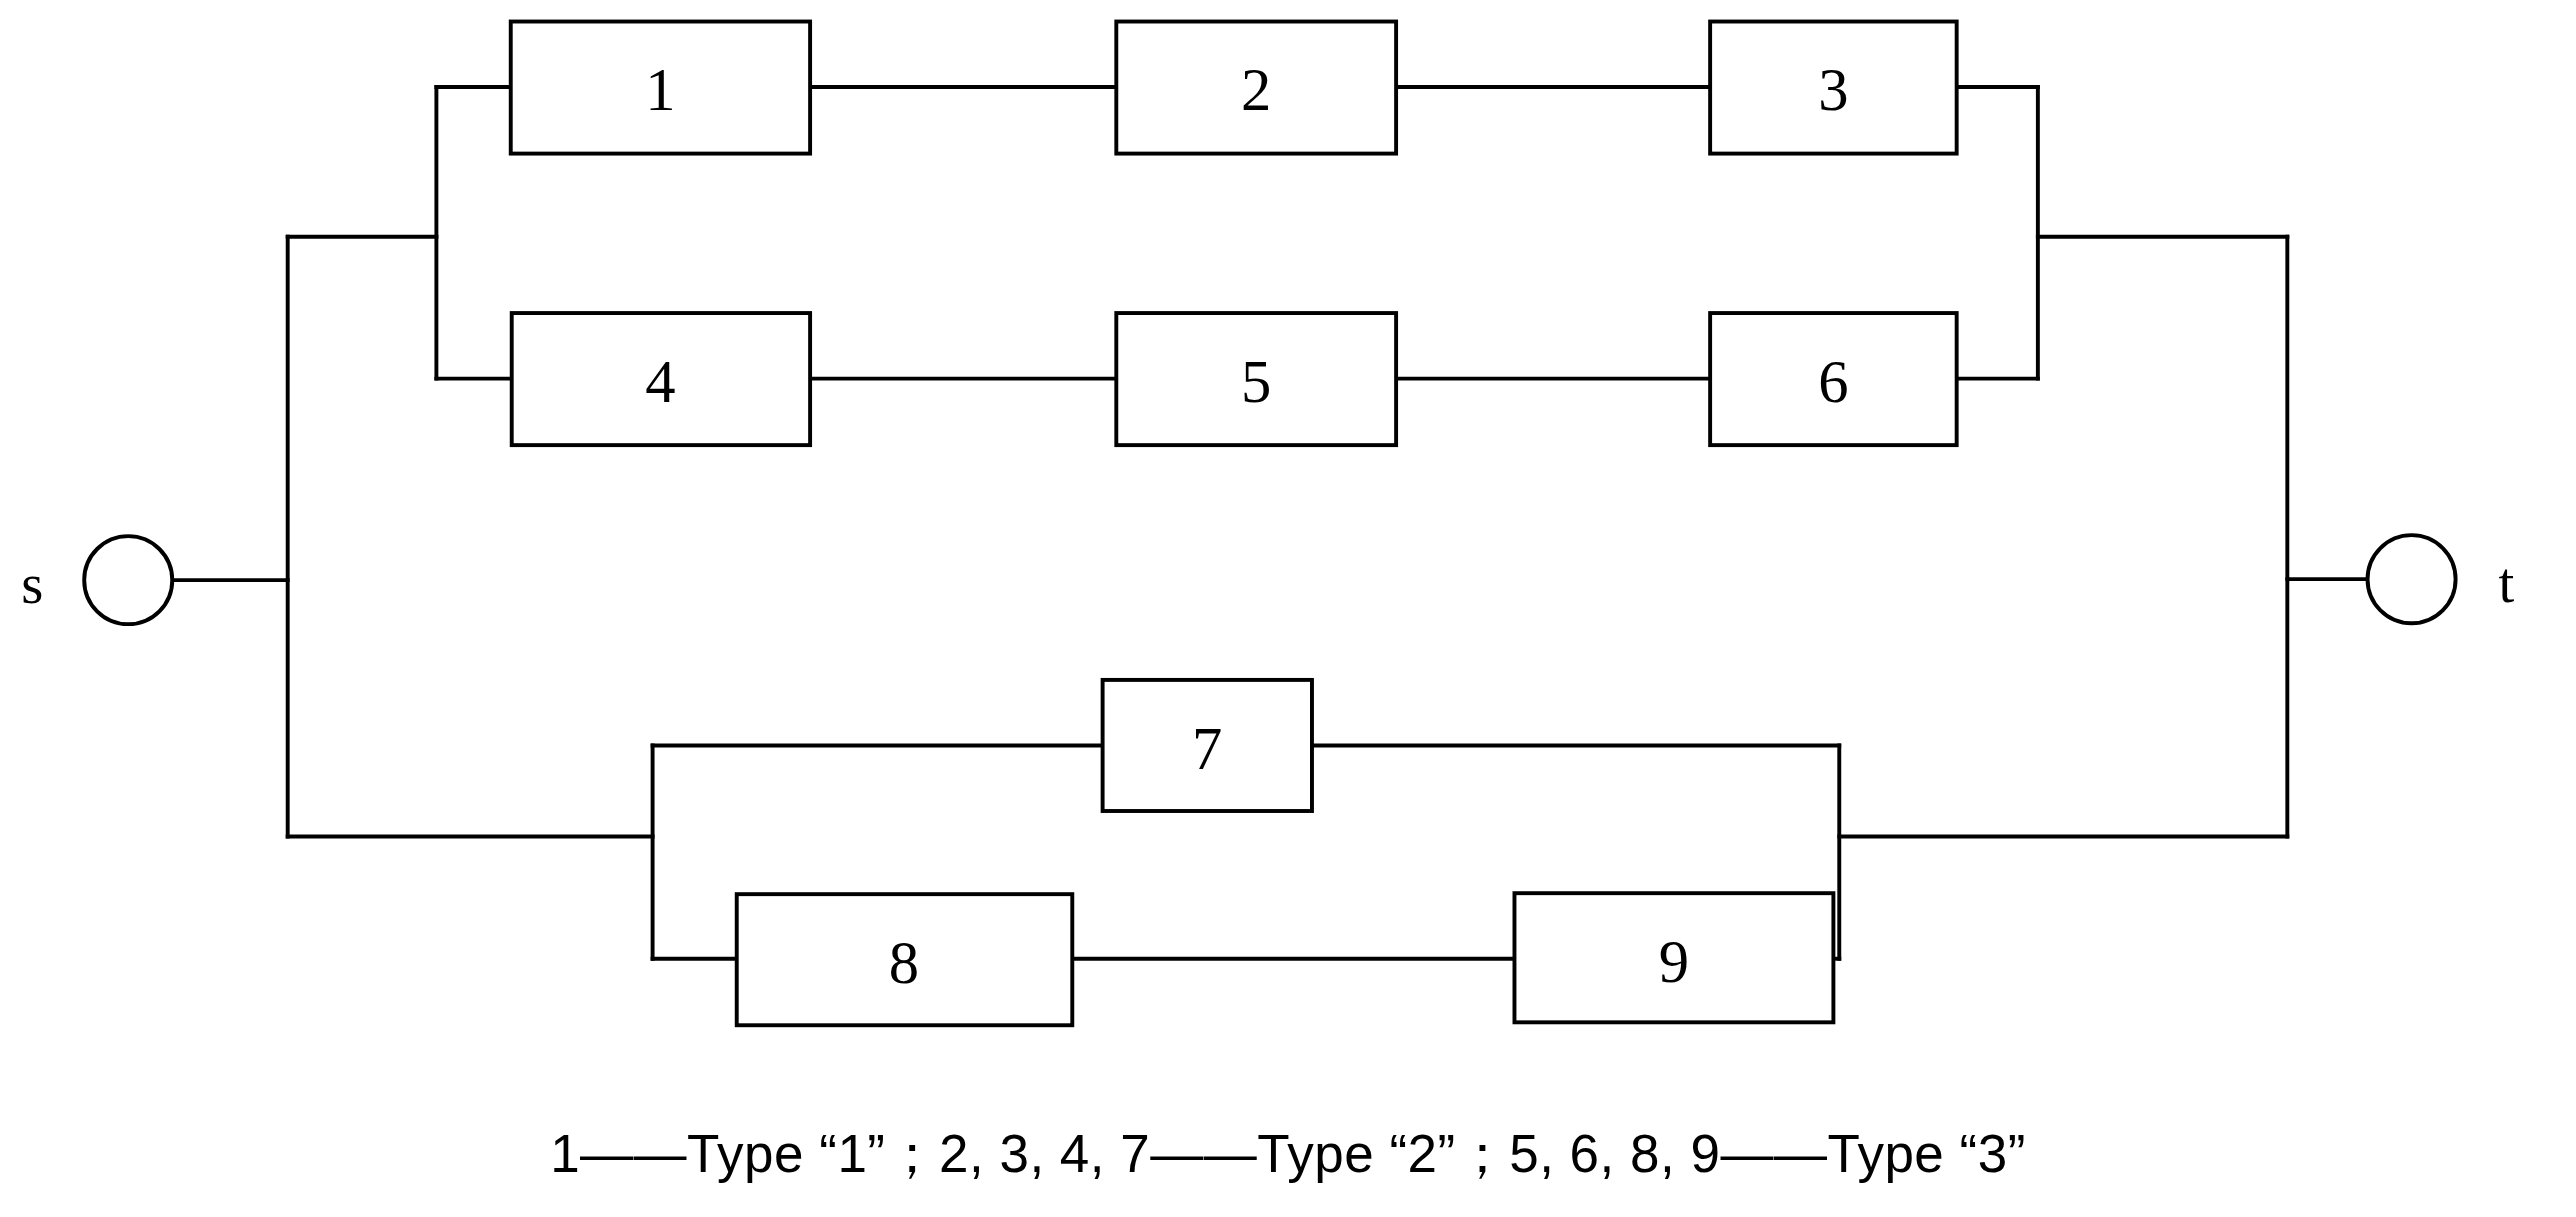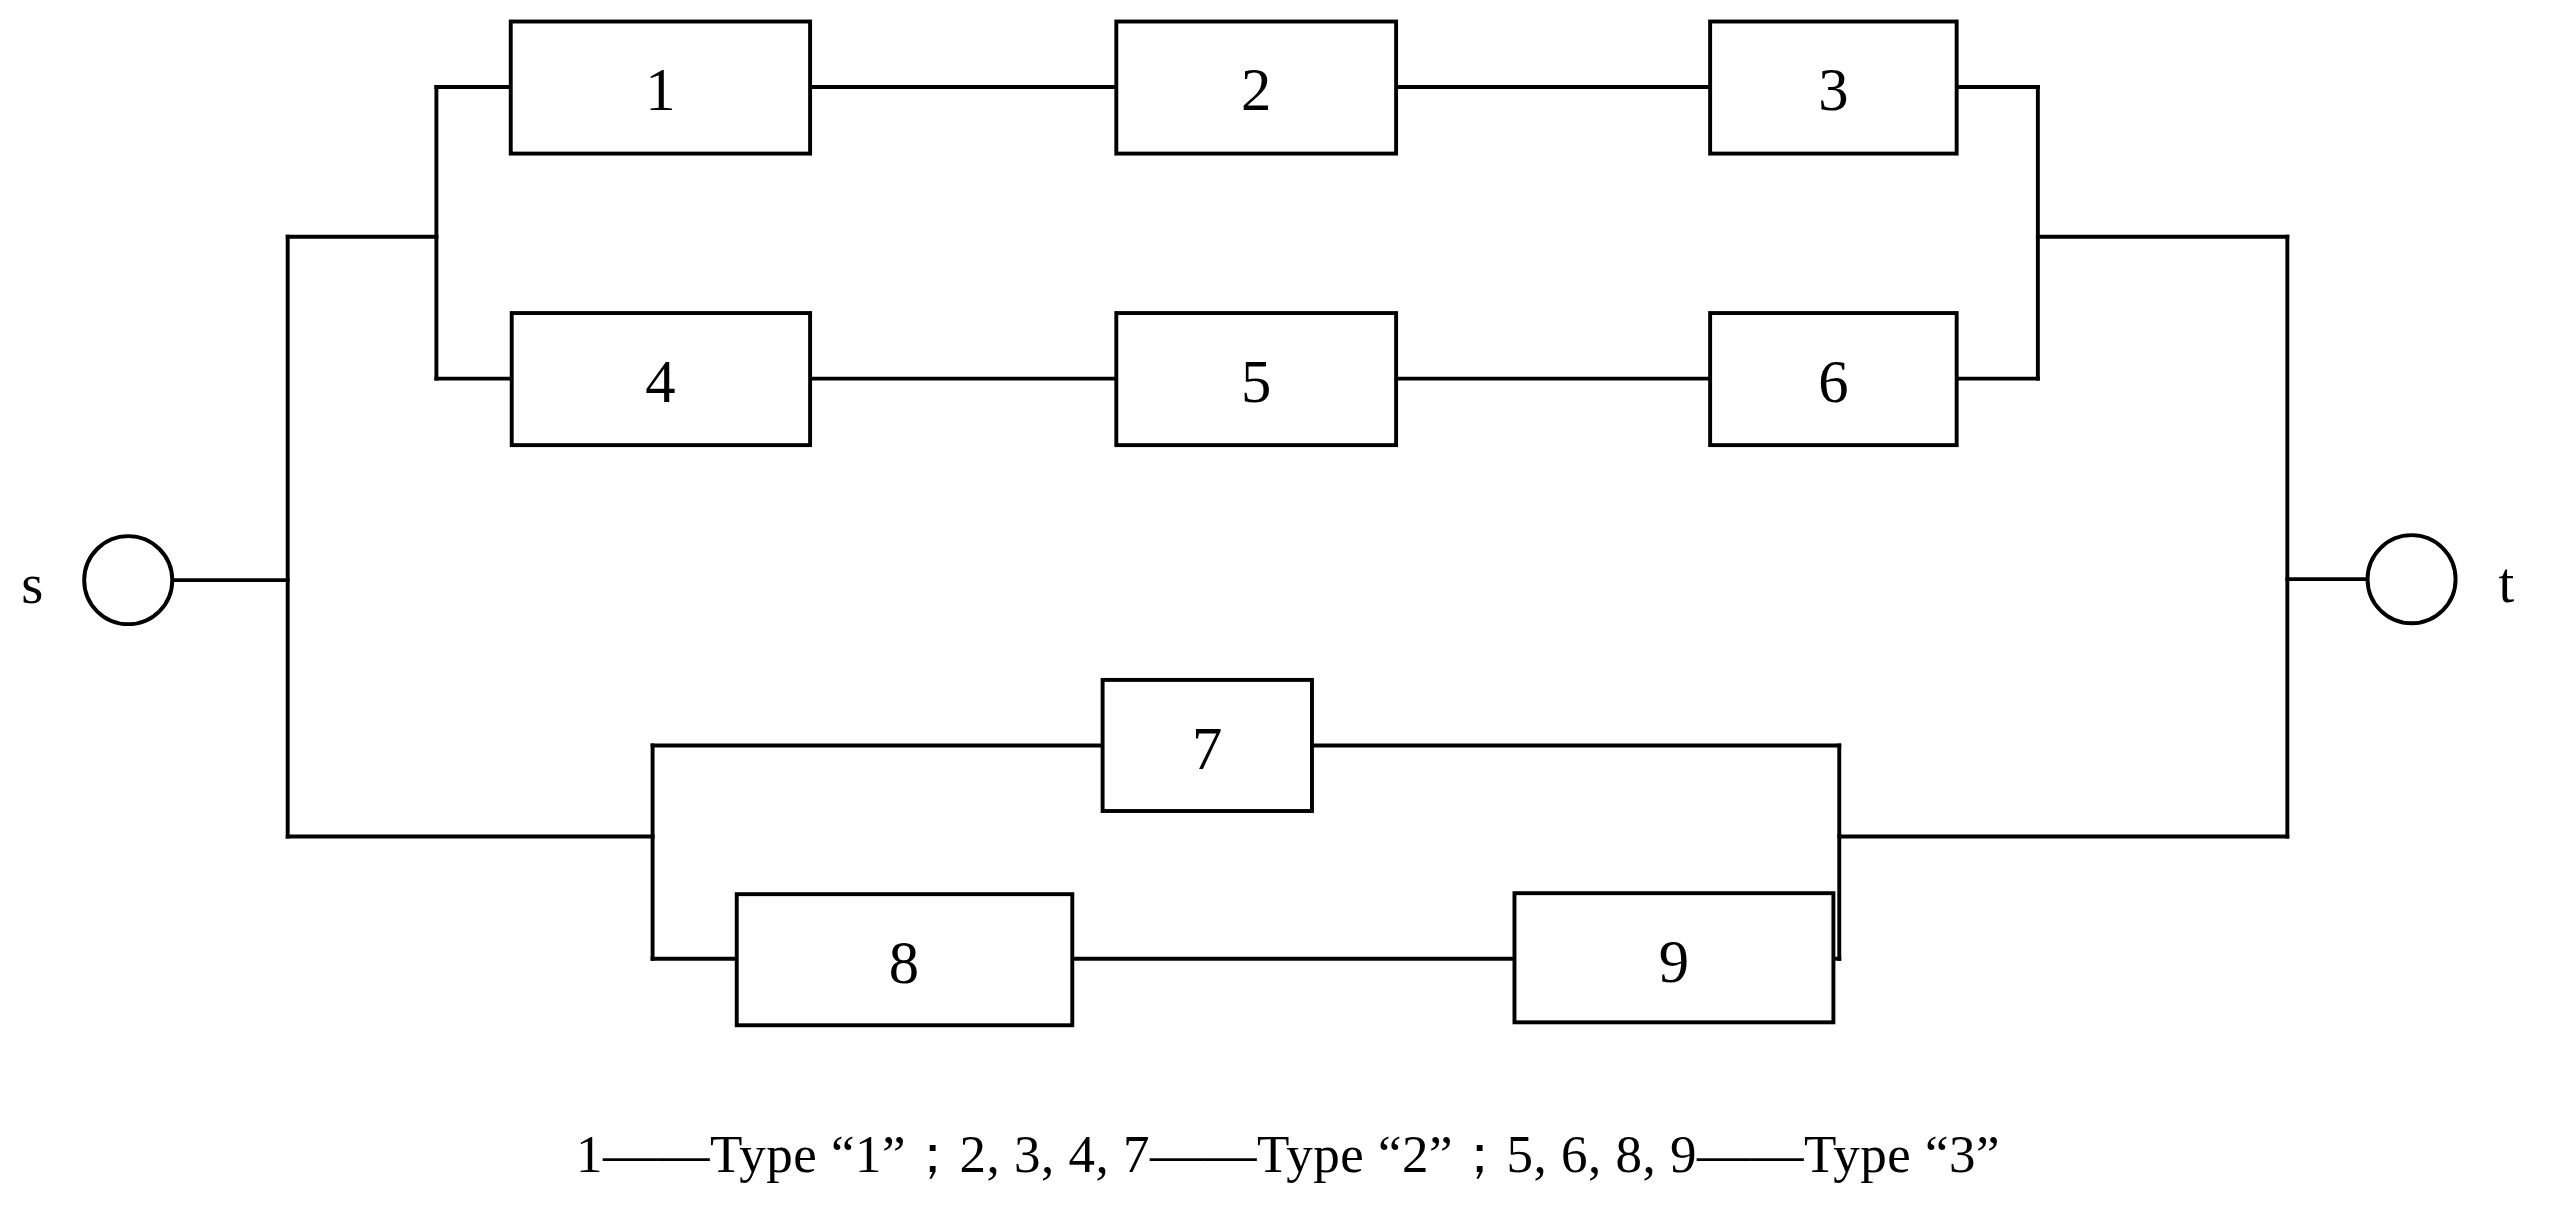--- a/index.html
+++ b/index.html
@@ -56,21 +56,21 @@
     fill: #000000;
     text-anchor: middle;
     dominant-baseline: central;
   }
   .caption {
     position: absolute;
     left: 0;
     top: 1119px;
     width: 2576px;
     text-align: center;
-    font-family: Liberation Serif, serif;
+    font-family: Liberation Sans, sans-serif;
     font-size: 53px;
     color: #000000;
     white-space: nowrap;
     letter-spacing: 0.5px;
   }
 </style>
 </head>
 <body>
 
 <div id="diagram-root">

